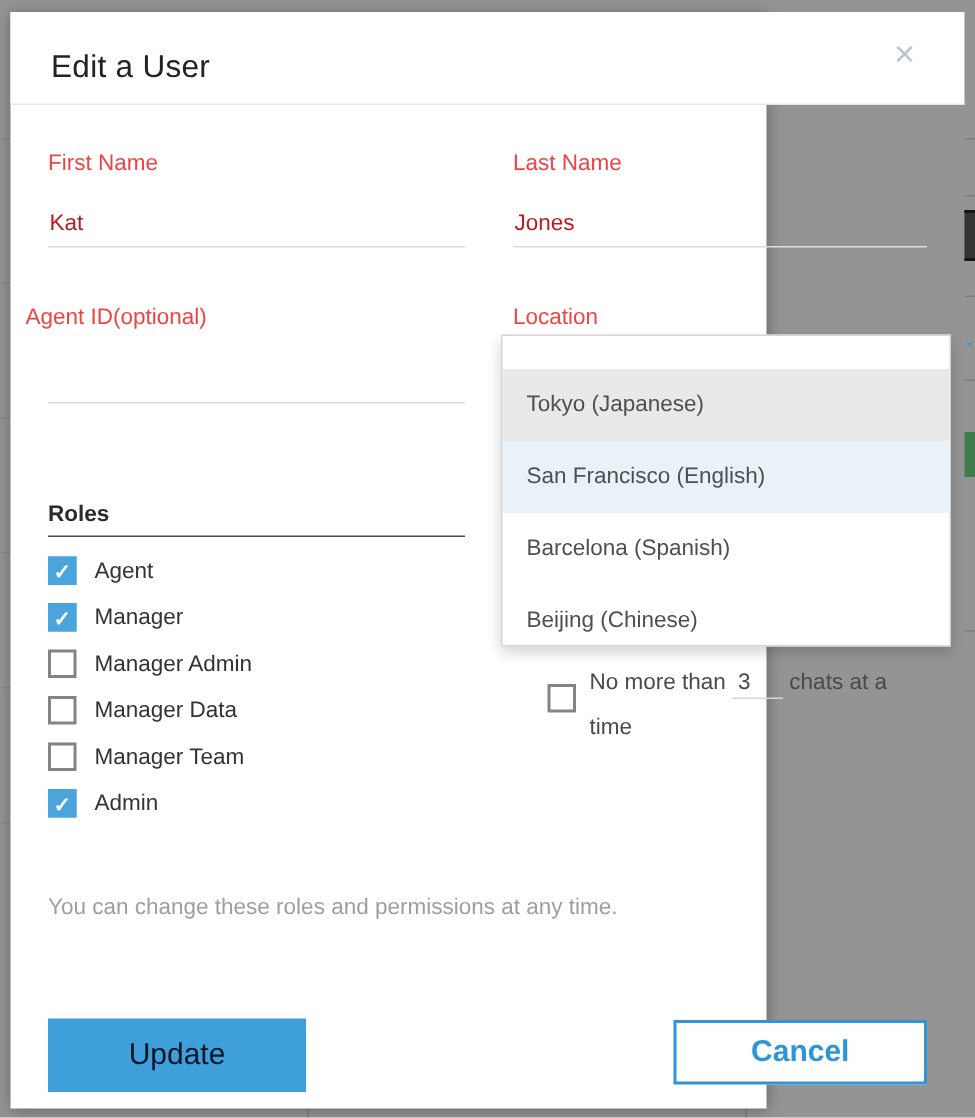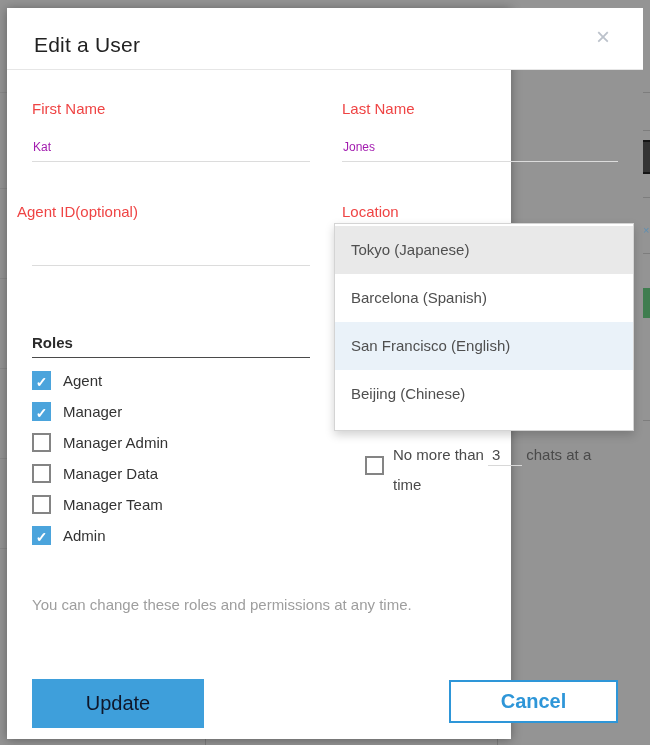--- a/index.html
+++ b/index.html
@@ -37,29 +37,29 @@
   .modal-close {
     position:absolute; right:33px; top:15px;
     font-size:24px; font-weight:400; color:#bcc2cb; cursor:pointer; line-height:28px;
   }
 
   .field-label { position:absolute; font-size:15px; color:#ef4444; }
   .underline-input {
     position:absolute; border:none; outline:none; background:transparent;
     border-bottom:1px solid #dcdcdc;
     font-family:"Liberation Sans", sans-serif;
-    font-size:12px; color:#a21caf; padding:4px 0 7px 1px;
+    font-size:15px; color:#b91c1c; padding:4px 0 7px 1px;
   }
 
   
   .dropdown {
     position:absolute; left:327px; top:215px; width:300px; height:208px;
     box-sizing:border-box; background:#fff;
     border:1px solid #d4d4d4; box-shadow:0 4px 9px rgba(0,0,0,0.18);
-    padding-top:2px; z-index:5;
+    padding-top:22px; z-index:5;
   }
   .dd-option {
     height:48px; line-height:48px; padding-left:16px;
     font-size:15px; color:#4f4f4f; cursor:pointer;
     white-space:nowrap; overflow:hidden;
   }
   .dd-option.hover   { background:#e9e9e9; }
   .dd-option.selected{ background:#eaf2f9; }
 
   
@@ -141,22 +141,22 @@
   <input class="underline-input" style="left: 25px; top: 128px; width: 277px;" value="Kat">
   <div class="field-label" style="left:335px; top:92px">Last Name</div>
   <input class="underline-input" style="left: 335px; top: 128px; width: 275px;" value="Jones">
 
   <div class="field-label" style="left:10px; top:195px">Agent ID(optional)</div>
   <input class="underline-input" style="left: 25px; top: 232px; width: 277px;" value="">
   <div class="field-label" style="left:335px; top:195px">Location</div>
 
   <div class="dropdown">
     <div class="dd-option hover">Tokyo (Japanese)</div>
+    <div class="dd-option selected">San Francisco (English)</div>
     <div class="dd-option">Barcelona (Spanish)</div>
-    <div class="dd-option selected">San Francisco (English)</div>
     <div class="dd-option">Beijing (Chinese)</div>
   </div>
 
   <div class="roles-title">Roles</div>
   <div class="roles-rule"></div>
 
   <div class="role-row" style="top:362px">
     <div class="cb checked"><span class="tick">✓</span></div>
     <span class="role-label">Agent</span>
   </div>

